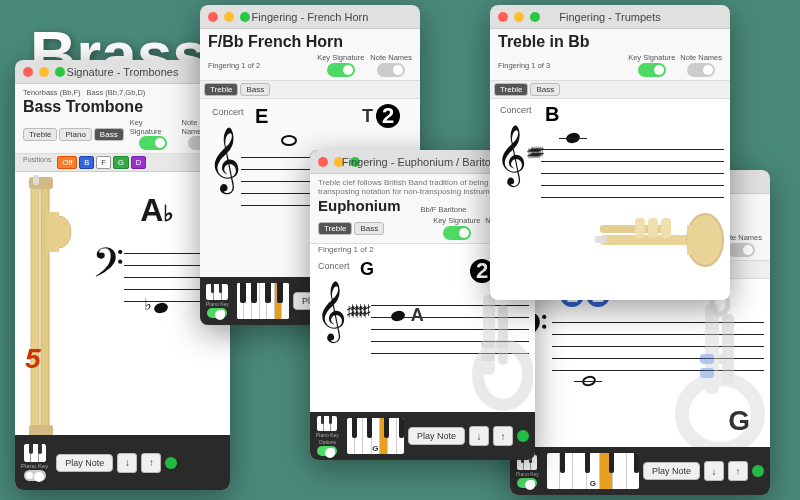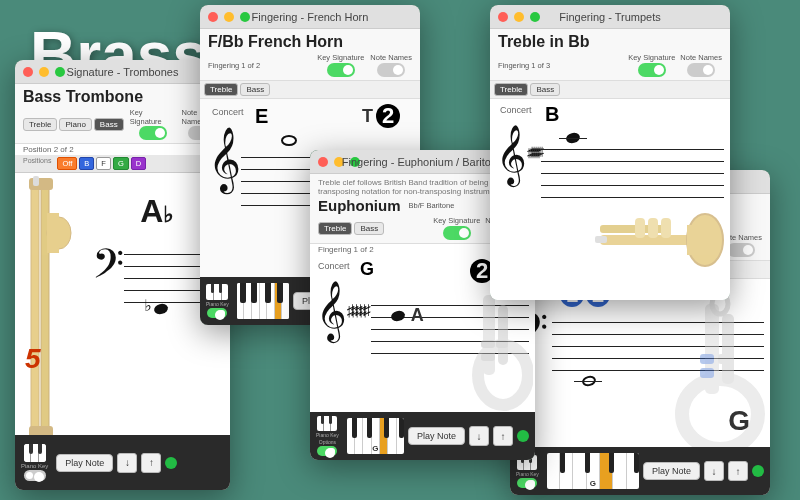--- a/index.html
+++ b/index.html
@@ -318,38 +318,41 @@
 
 <div class="window win-trombone">
   <div class="window-titlebar">
     <span class="traffic-light tl-red"></span>
     <span class="traffic-light tl-yellow"></span>
     <span class="traffic-light tl-green"></span>
     <span class="window-title">Signature - Trombones</span>
   </div>
   <div class="win-content">
     <div class="instrument-header">
+      <div style="display:flex; gap:6px; align-items:baseline; margin-bottom:1px;">
+        <span class="label-tiny">Tenorbass (Bb,F)</span>
+        <span class="label-tiny">Bass (Bb,7,Gb,D)</span>
+      </div>
       <div class="instrument-name">Bass Trombone</div>
       <div style="display:flex; align-items:center; gap:6px; margin-top:2px;">
         <div style="display:flex; gap:2px;">
           <button class="btn-small">Treble</button>
           <button class="btn-small">Piano</button>
           <button class="btn-small active">Bass</button>
         </div>
         <div style="margin-left:auto; display:flex; flex-direction:column; align-items:center;">
           <span class="label-tiny">Key Signature</span>
           <div class="toggle-switch"></div>
         </div>
         <div style="display:flex; flex-direction:column; align-items:center;">
           <span class="label-tiny">Note Names</span>
           <div class="toggle-switch" style="background:#ccc;"></div>
         </div>
       </div>
     </div>
-    <div class="fingering-info">Position 2 of 2</div>
     <div class="valve-row">
       <span class="label-tiny section-label">Positions</span>
       <span class="valve-label on">Off</span>
       <span class="valve-label blue">B</span>
       <span class="valve-label">F</span>
       <span class="valve-label green">G</span>
       <span class="valve-label purple">D</span>
     </div>
     <div class="music-area" style="flex:1; position:relative;">
 
@@ -523,21 +526,21 @@
 <div class="window win-euphonium">
   <div class="window-titlebar">
     <span class="traffic-light tl-red"></span>
     <span class="traffic-light tl-yellow"></span>
     <span class="traffic-light tl-green"></span>
     <span class="window-title">Fingering - Euphonium / Baritone</span>
   </div>
   <div class="win-content">
     <div class="instrument-header">
       <div style="font-size:8px; color:#777; margin-bottom:1px;">Treble clef follows British Band tradition of being in transposing notation for non-transposing instruments.</div>
-      <div style="display:flex; align-items:center; gap:8px;">
+      <div style="display:flex; align-items:flex-end; gap:20px;">
         <div class="instrument-name" style="font-size:15px;">Euphonium</div>
         <span class="label-tiny">Bb/F Baritone</span>
       </div>
       <div style="display:flex; align-items:center; gap:4px; margin-top:2px;">
         <div style="display:flex; gap:2px;">
           <button class="btn-small active">Treble</button>
           <button class="btn-small">Bass</button>
         </div>
         <div style="margin-left:auto; display:flex; gap:5px; align-items:center;">
           <div class="toggle-area">

